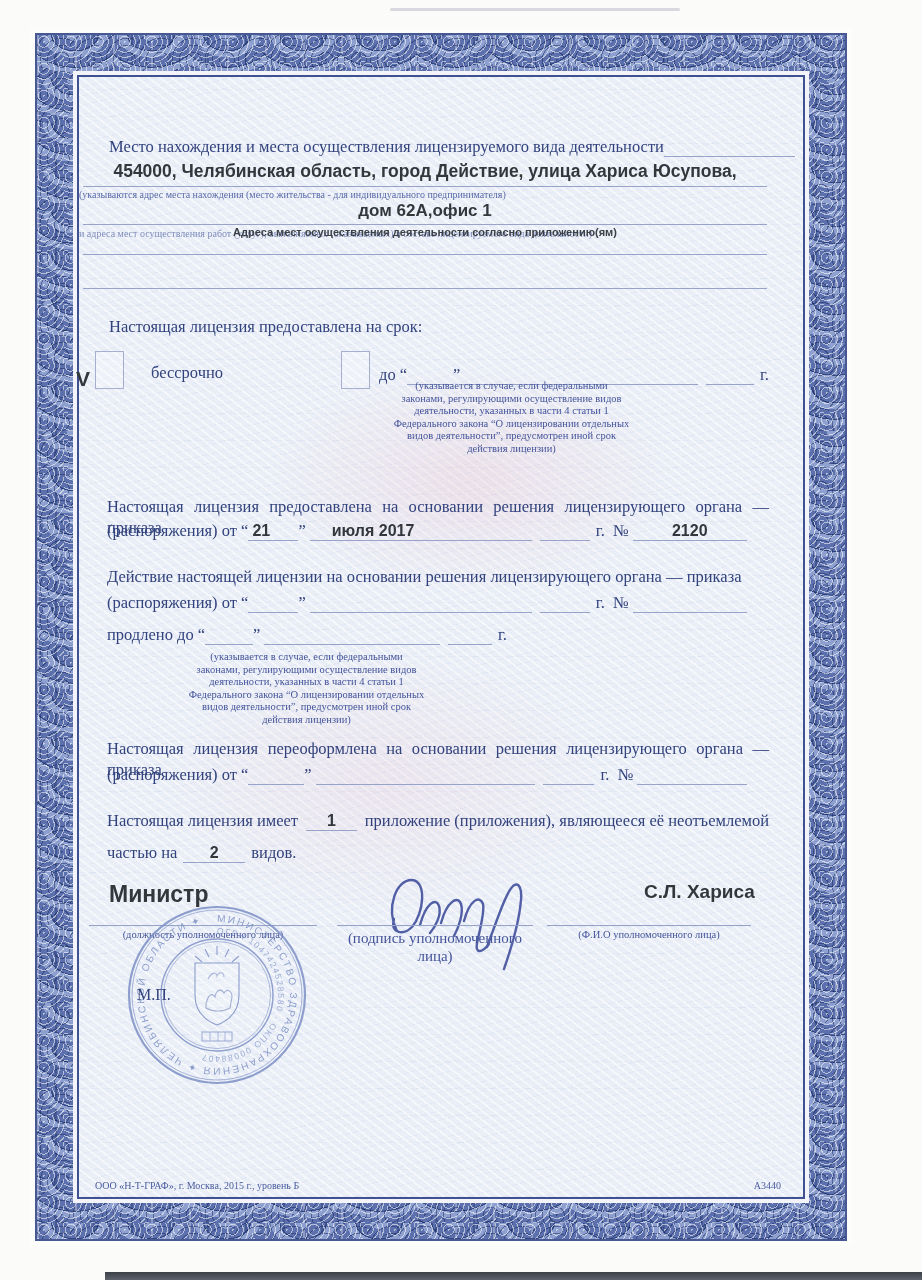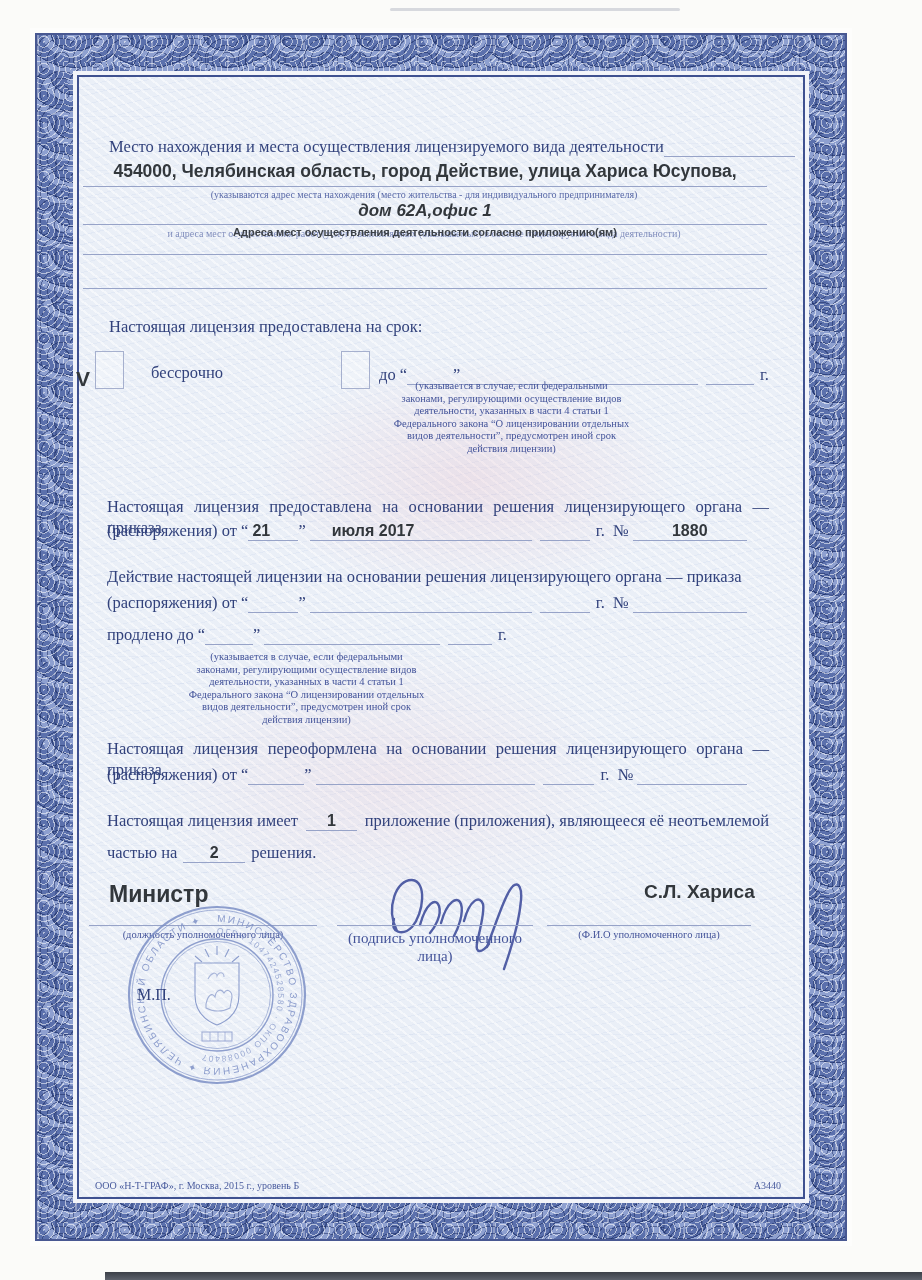--- a/index.html
+++ b/index.html
@@ -46,21 +46,21 @@
       repeating-linear-gradient(38deg, rgba(255,255,255,.5) 0 2px, transparent 2px 7px),
       repeating-linear-gradient(-14deg, rgba(118,148,208,.07) 0 1px, transparent 1px 9px),
       repeating-linear-gradient(0deg, rgba(95,125,195,.05) 0 1px, transparent 1px 27px),
       #eaeff7;
   }
 
   
   .form-text{font-size:16.5px;color:#32427c;line-height:1.25;}
   .typed{font-family:"Liberation Sans", sans-serif;font-weight:700;color:#32373c;}
   .small-note{font-size:10.5px;color:#44549a;text-align:center;line-height:1.2;}
-  .tiny-hint{font-size:10px;color:#5a6aa8;text-align:center;}
+  .tiny-hint{font-size:10px;color:#5a6aa8;text-align:left;}
   .abs{position:absolute;}
   .row{display:flex;align-items:flex-end;}
   .bl{display:inline-block;border-bottom:1px solid #97a3c8;height:20px;box-sizing:border-box;}
   .fill{font-family:"Liberation Sans", sans-serif;font-weight:700;color:#32373c;
         font-size:16px;display:block;transform:translateY(1px);}
   .lbl{line-height:20px;white-space:pre;}
   .cbox{position:absolute;width:27px;height:36px;border:1px solid #a6b0ce;background:rgba(255,255,255,.25);}
   .sig-col{position:absolute;border-top:1px solid #97a3c8;padding-top:3px;}
 
   .seal-svg{position:absolute;left:43px;top:823px;width:190px;height:190px;opacity:.85;}
@@ -76,21 +76,21 @@
   <div class="guilloche">
    <div class="inner-gap">
     <div class="content">
 
       <div class="abs row" style="top:60px;left:30px;right:8px;">
         <span class="form-text lbl">Место нахождения и места осуществления лицензируемого вида деятельности</span>
         <span class="bl" style="flex:1;"></span>
       </div>
       <div class="abs typed" style="top:84px;left:4px;width:684px;text-align:center;font-size:17.5px;border-bottom:1px solid #97a3c8;padding-bottom:4px;">454000, Челябинская область, город Действие, улица Хариса Юсупова,</div>
       <div class="abs tiny-hint" style="top:112px;left:0;width:690px;">(указываются адрес места нахождения (место жительства - для индивидуального предпринимателя)</div>
-      <div class="abs typed" style="top:124px;left:4px;width:684px;text-align:center;font-size:17px;border-bottom:1px solid #97a3c8;padding-bottom:3px;font-style:italic;">дом 62А,офис 1</div>
+      <div class="abs typed" style="top:124px;left:4px;width:684px;text-align:center;font-size:17px;border-bottom:1px solid #97a3c8;padding-bottom:3px;">дом 62А,офис 1</div>
       <div class="abs tiny-hint" style="top:151px;left:0;width:690px;opacity:.75;">и адреса мест осуществления работ (услуг), выполняемых (оказываемых) в составе лицензируемого вида деятельности)</div>
       <div class="abs typed" style="top:149px;left:4px;width:684px;text-align:center;font-size:11px;color:#3c4147;">Адреса мест осуществления деятельности согласно приложению(ям)</div>
       <div class="abs bl" style="top:158px;left:4px;width:684px;"></div>
       <div class="abs bl" style="top:192px;left:4px;width:684px;"></div>
 
       <div class="abs form-text" style="top:240px;left:30px;">Настоящая лицензия предоставлена на срок:</div>
       <div class="abs" style="top:274px;left:0;width:690px;height:46px;">
         <span class="abs typed" style="left:-3px;top:16px;font-size:21px;">V</span>
         <span class="cbox" style="left:16px;top:0;"></span>
         <span class="abs form-text" style="left:72px;top:12px;">бессрочно</span>
@@ -119,21 +119,21 @@
         <span class="bl" style="width:50px;text-align:left;padding-left:4px;">
                 <b class="fill">21</b>
               </span>
         <span class="form-text lbl">”</span>
         <span class="bl" style="width:222px;margin-left:4px;text-align:left;">
                 <b class="fill" style="padding-left:22px;">июля 2017</b>
               </span>
         <span class="bl" style="width:50px;margin-left:8px;margin-right:6px;"></span>
         <span class="form-text lbl">г.  №</span>
         <span class="bl" style="width:114px;margin-left:4px;text-align:center;">
-                <b class="fill">1880</b>
+                <b class="fill">2120</b>
               </span>
       </div>
 
       <div class="abs form-text" style="top:490px;left:28px;width:662px;text-align:justify;">Действие настоящей лицензии на основании решения лицензирующего органа — приказа</div>
       <div class="abs row" style="top:516px;left:28px;width:640px;">
         <span class="form-text lbl">(распоряжения) от “</span>
         <span class="bl" style="width:50px;"></span>
         <span class="form-text lbl">”</span>
         <span class="bl" style="width:222px;margin-left:4px;"></span>
         <span class="bl" style="width:50px;margin-left:8px;margin-right:6px;"></span>
@@ -173,21 +173,21 @@
         <span class="bl" style="width:84px;margin:0 8px;text-align:center;">
                 <b class="fill">1</b>
               </span>
         <span class="form-text lbl">приложение (приложения), являющееся её неотъемлемой</span>
       </div>
       <div class="abs row" style="top:766px;left:28px;width:400px;">
         <span class="form-text lbl">частью на</span>
         <span class="bl" style="width:62px;margin:0 6px;text-align:center;">
                 <b class="fill">2</b>
               </span>
-        <span class="form-text lbl">решения.</span>
+        <span class="form-text lbl">видов.</span>
       </div>
 
       <div class="abs typed" style="top:804px;left:30px;font-size:23px;">Министр</div>
       <div class="abs typed" style="top:804px;left:565px;font-size:19px;">С.Л. Хариса</div>
 
       <svg class="sign-svg" viewBox="0 0 200 118">
         <g fill="none" stroke="#45539f" stroke-width="2.4" stroke-linecap="round" opacity="0.92">
           <path d="M30,76 C18,52 30,24 45,25 C60,26 57,58 45,72 C36,81 23,78 27,64"></path>
           <path d="M53,70 C59,48 69,42 72,51 C75,60 68,72 63,78"></path>
           <path d="M74,68 C80,46 91,40 94,49 C97,58 91,74 87,81"></path>

